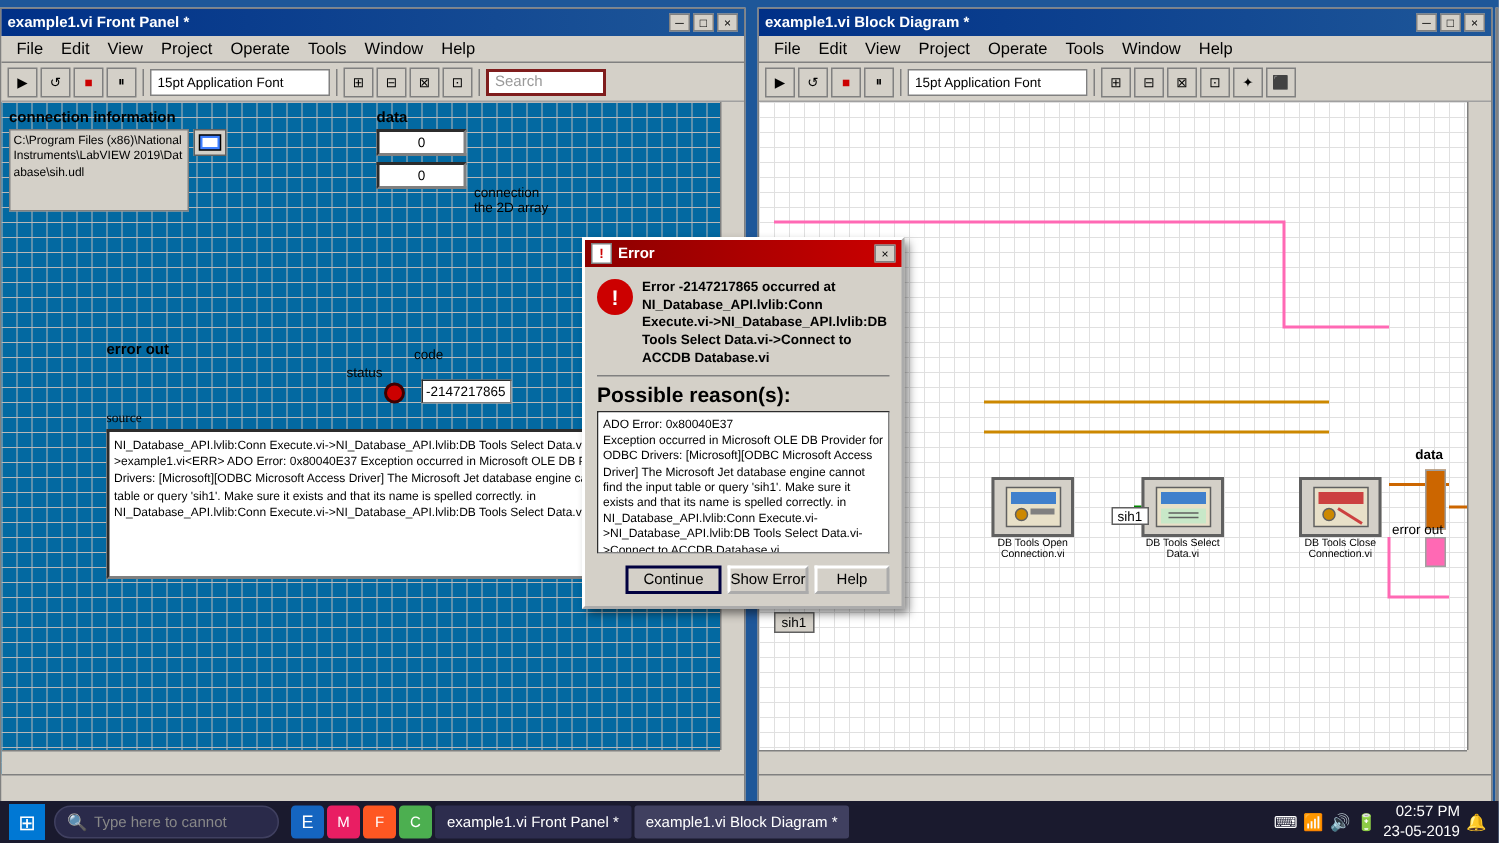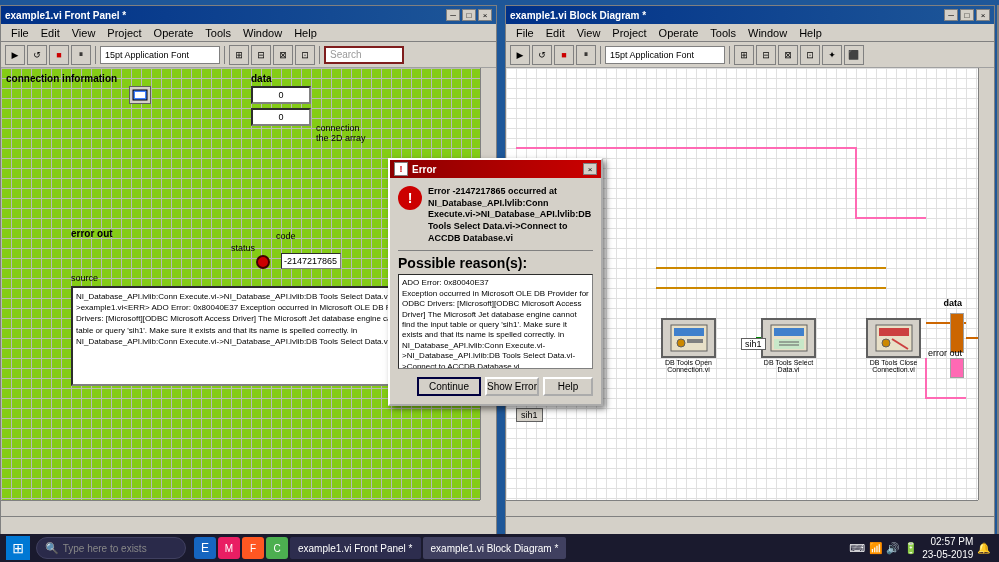--- a/index.html
+++ b/index.html
@@ -29,21 +29,21 @@
     .menu-item { padding: 0 6px; font-size: 11px; color: #000; cursor: pointer; }
 
     
     .toolbar { height: 26px; background: #d4d0c8; display: flex; align-items: center; padding: 0 4px; gap: 2px; border-bottom: 1px solid #a0a0a0; }
     .tool-btn { width: 20px; height: 20px; background: #d4d0c8; border: 1px solid #808080; display: flex; align-items: center; justify-content: center; font-size: 9px; cursor: pointer; }
     .tool-sep { width: 1px; height: 18px; background: #808080; margin: 0 2px; }
     .toolbar-font { font-size: 10px; padding: 0 4px; background: white; border: 1px solid #808080; height: 18px; display: flex; align-items: center; }
     .toolbar-search { font-size: 10px; padding: 0 4px; background: white; border: 2px solid #7f1d1d; height: 18px; width: 80px; display: flex; align-items: center; color: #999; }
 
     
-    .panel-content { flex: 1; background: #84cc16; position: relative; overflow: hidden; }
+    .panel-content { flex: 1; background: #0369a1; position: relative; overflow: hidden; }
 
     
     .scrollbar-v { position: absolute; right: 0; top: 0; width: 16px; bottom: 16px; background: #d4d0c8; border-left: 1px solid #808080; }
     .scrollbar-h { position: absolute; bottom: 0; left: 0; right: 16px; height: 16px; background: #d4d0c8; border-top: 1px solid #808080; }
     .scroll-corner { position: absolute; right: 0; bottom: 0; width: 16px; height: 16px; background: #d4d0c8; }
 
     
     .status-bar { height: 18px; background: #d4d0c8; border-top: 1px solid #808080; display: flex; align-items: center; padding: 0 4px; font-size: 10px; }
 
     
@@ -119,20 +119,23 @@
     <div class="tool-btn">⊡</div>
     <div class="tool-sep"></div>
     <div class="toolbar-search">Search</div>
   </div>
 
   <div class="panel-content" style="position:relative;">
     <div class="fp-grid"></div>
 
     <div style="position:absolute; top:5px; left:5px; font-size:10px; font-weight:bold; color:#000;">connection information</div>
 
+    <div style="position:absolute; top:18px; left:5px; width:120px; height:55px; background:#d4d0c8; border:1px solid #808080; font-size:9px; padding:2px; overflow:hidden;">
+      <div style="font-size:8px; line-height:1.3; word-break:break-all;">C:\Program Files (x86)\National Instruments\LabVIEW 2019\Database\sih.udl</div>
+    </div>
 
     <div style="position:absolute; top:18px; left:128px; width:22px; height:18px; background:#d4d0c8; border:1px solid #606060; display:flex; align-items:center; justify-content:center;">
       <svg width="16" height="14" viewBox="0 0 16 14">
           <rect x="1" y="2" width="14" height="10" fill="#4080ff" stroke="#000" stroke-width="1"></rect>
           <rect x="3" y="4" width="10" height="6" fill="white"></rect>
         </svg>
     </div>
 
     <div style="position:absolute; top:5px; left:250px; font-size:10px; font-weight:bold; color:#000;">data</div>
 
@@ -149,21 +152,21 @@
     <div style="position:absolute; top:160px; left:70px; font-size:10px; font-weight:bold; color:#000;">error out</div>
 
     <div style="position:absolute; top:175px; left:230px; font-size:9px; color:#000;">status</div>
 
     <div style="position:absolute; top:163px; left:275px; font-size:9px; color:#000;">code</div>
 
     <div style="position:absolute; top:187px; left:255px; width:14px; height:14px; border-radius:50%; background:#cc0000; border:2px solid #400000;"></div>
 
     <div style="position:absolute; top:185px; left:280px; width:60px; height:16px; background:white; border:1px inset #808080; font-size:9px; display:flex; align-items:center; padding:0 2px;">-2147217865</div>
 
-    <div style="position:absolute; top:205px; left:70px; font-size:9px; color:#000;">source</div>
+    <div style="position:absolute; top:205px; left:70px; font-size:9px; color:#000;font-family:Liberation Serif, serif;">source</div>
 
     <div style="position:absolute; top:218px; left:70px; width:390px; height:100px; background:white; border:2px inset #808080; font-size:8px; padding:3px; overflow:hidden; line-height:1.4; color:#000;">NI_Database_API.lvlib:Conn Execute.vi-&gt;NI_Database_API.lvlib:DB Tools Select Data.vi-&gt;example1.vi&lt;ERR&gt; ADO Error: 0x80040E37
 Exception occurred in Microsoft OLE DB Provider for ODBC Drivers: [Microsoft][ODBC Microsoft Access Driver] The Microsoft Jet database engine cannot find the input table or query 'sih1'. Make sure it exists and that its name is spelled correctly. in NI_Database_API.lvlib:Conn Execute.vi-&gt;NI_Database_API.lvlib:DB Tools Select Data.vi-&gt;example1.vi</div>
 
     <div style="position:absolute; top:218px; left:460px; width:14px; height:100px; background:#d4d0c8; border:1px solid #808080; display:flex; flex-direction:column; justify-content:space-between;">
       <div style="text-align:center; font-size:8px;">▲</div>
       <div style="text-align:center; font-size:8px;">▼</div>
     </div>
 
     <div class="scrollbar-v"></div>
@@ -330,21 +333,21 @@
 </div>
 
 <div class="taskbar">
 
   <div style="display:flex; align-items:center; padding:0 6px; cursor:pointer;">
     <div style="width:24px; height:24px; background:#0078d4; display:flex; align-items:center; justify-content:center; color:white; font-size:14px;">⊞</div>
   </div>
 
   <div style="display:flex; align-items:center; background:#2a2a4a; border:1px solid #404060; height:22px; padding:0 8px; gap:4px; min-width:150px; border-radius:11px; cursor:text;">
     <span style="color:#888; font-size:11px;">🔍</span>
-    <span style="color:#888; font-size:10px;">Type here to exists</span>
+    <span style="color:#888; font-size:10px;">Type here to cannot</span>
   </div>
 
   <div style="display:flex; align-items:center; flex:1; gap:2px; padding:0 8px;">
 
     <div style="width:22px; height:22px; background:#1565c0; border-radius:3px; display:flex; align-items:center; justify-content:center; color:white; font-size:12px; cursor:pointer;">E</div>
     <div style="width:22px; height:22px; background:#e91e63; border-radius:3px; display:flex; align-items:center; justify-content:center; color:white; font-size:10px; cursor:pointer;">M</div>
     <div style="width:22px; height:22px; background:#ff5722; border-radius:3px; display:flex; align-items:center; justify-content:center; color:white; font-size:10px; cursor:pointer;">F</div>
     <div style="width:22px; height:22px; background:#4caf50; border-radius:3px; display:flex; align-items:center; justify-content:center; color:white; font-size:10px; cursor:pointer;">C</div>
 
     <div class="taskbar-item">

